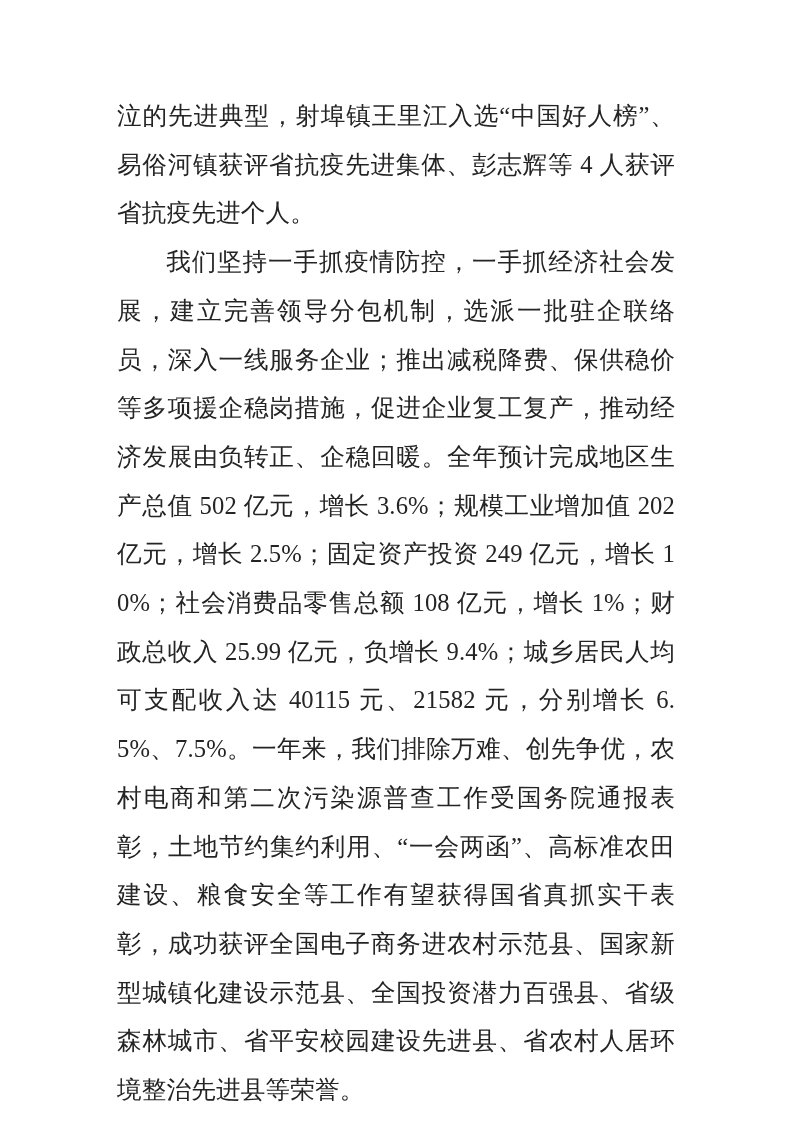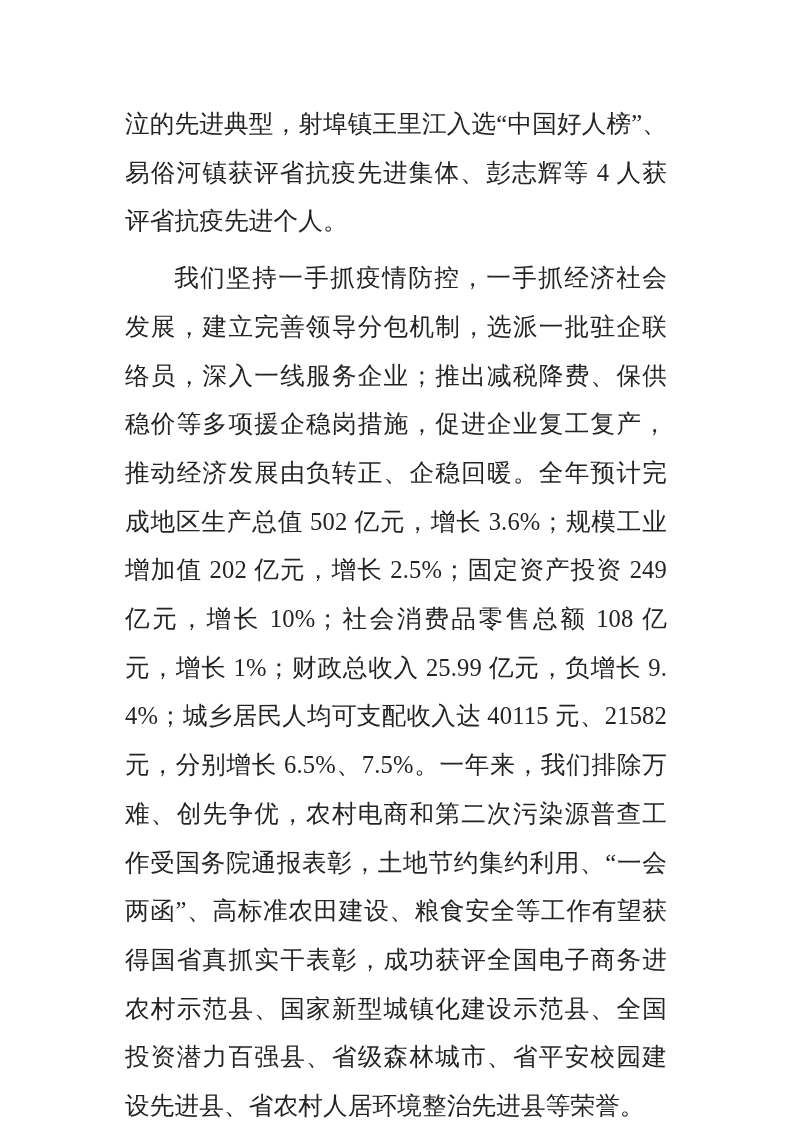--- a/index.html
+++ b/index.html
@@ -19,21 +19,21 @@
     height: 1122px;
     background: #ffffff;
   }
   #doc-body {
     position: absolute;
     left: 117px;
     top: 92px;
     width: 558px;
   }
   p.para {
-    margin: 8px;
+    margin: 0;
     padding: 0;
     font-size: 24.6px;
     line-height: 48.7px;
     color: #262626;
     text-align: justify;
     text-align-last: left;
     text-justify: inter-character;
     letter-spacing: 0.15px;
     font-family: "Liberation Serif", "DejaVu Serif", serif;
     font-weight: 400;

